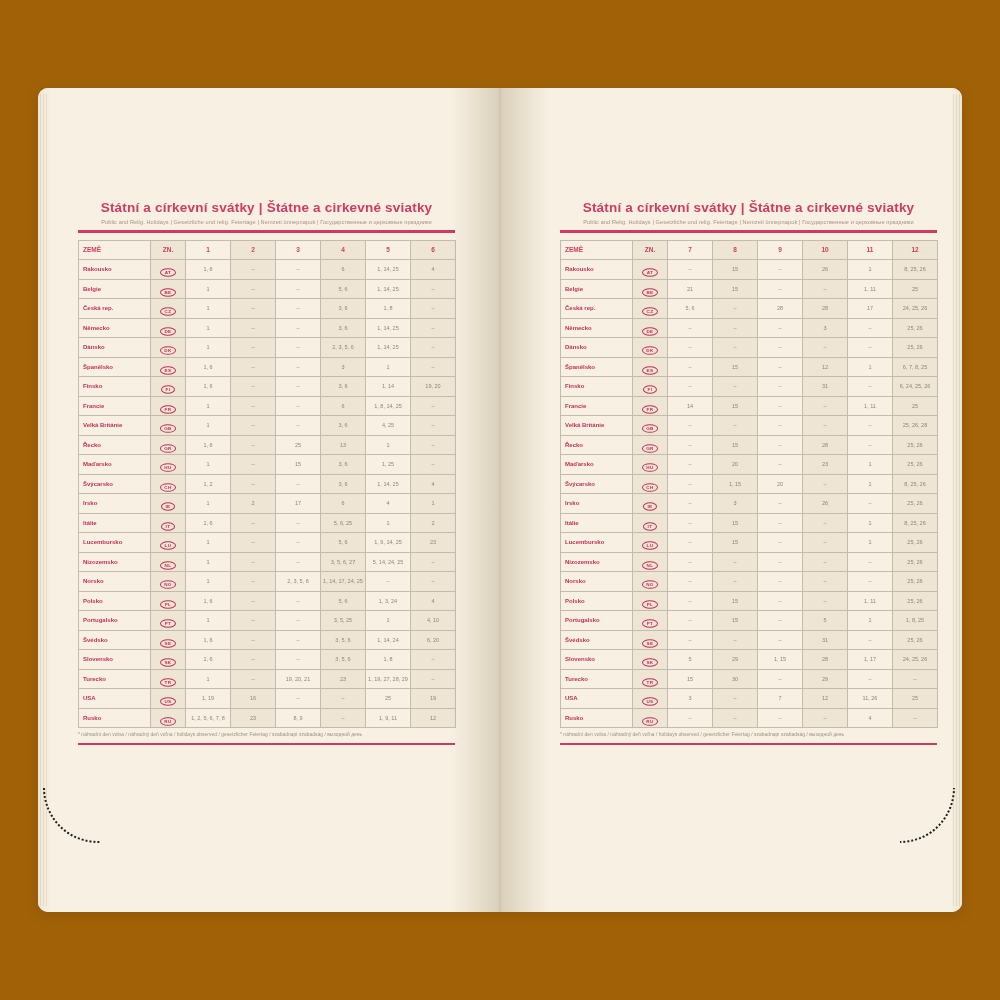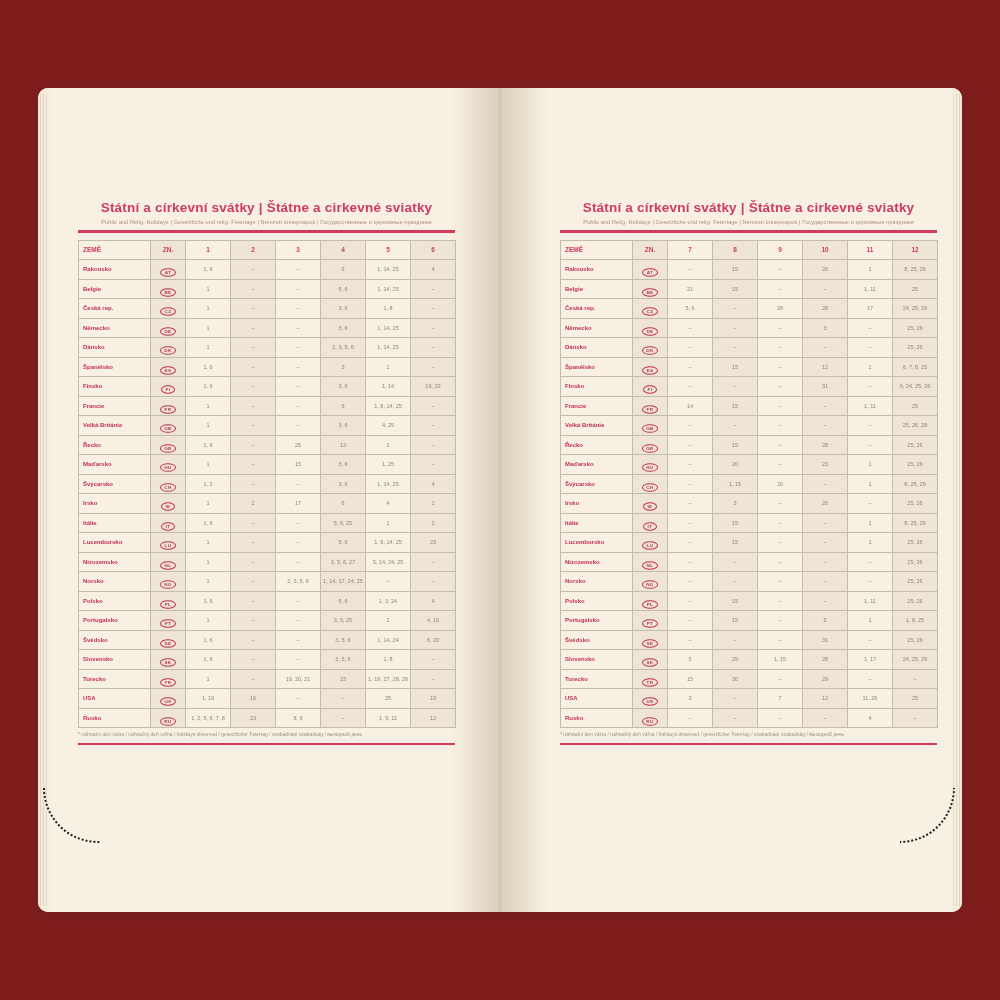--- a/index.html
+++ b/index.html
@@ -1,17 +1,17 @@
 <!DOCTYPE html>
 <html style="--accent: #d13a62; --accent2: #c23058; --pagebg: #f8f1e3; --bordercol: #c3bbac; --valcol: #8d8579;"><head>
 <meta charset="utf-8">
 <style>
   html,body{margin:0;padding:0;background:#ffffff;width:1000px;height:1000px;overflow:hidden;
     font-family:"Liberation Sans","DejaVu Sans",sans-serif;}
-  .stage{position:relative;width:1000px;height:1000px;background:#7f1d1d;}
+  .stage{position:relative;width:1000px;height:1000px;background:#a16207;}
   .book{position:absolute;left:38px;top:88px;width:924px;height:824px;background:var(--pagebg);
     border-radius:10px;box-shadow:0 3px 14px rgba(60,45,25,.18), inset 0 0 0 1px rgba(120,100,70,.12);overflow:hidden;}
   .page{position:absolute;top:0;width:462px;height:824px;}
   .page.left{left:0;background:linear-gradient(to right, #efe7d6 0%, var(--pagebg) 3%, var(--pagebg) 90%, #eee5d2 100%);}
   .page.right{left:462px;background:linear-gradient(to left, #efe7d6 0%, var(--pagebg) 2.5%, var(--pagebg) 90%, #eee5d2 100%);}
   .spine{position:absolute;top:0;left:412px;width:100px;height:824px;pointer-events:none;
     background:linear-gradient(to right, rgba(90,70,40,0) 0%, rgba(90,70,40,.13) 48%, rgba(90,70,40,.20) 50%, rgba(90,70,40,.13) 52%, rgba(90,70,40,0) 100%);}
   .edge-lines-left,.edge-lines-right{position:absolute;top:6px;height:812px;width:8px;pointer-events:none;}
   .edge-lines-left{left:2px;background:repeating-linear-gradient(to right, rgba(120,95,60,.14) 0 1px, rgba(0,0,0,0) 1px 3px);}
   .edge-lines-right{right:2px;background:repeating-linear-gradient(to left, rgba(120,95,60,.14) 0 1px, rgba(0,0,0,0) 1px 3px);}

